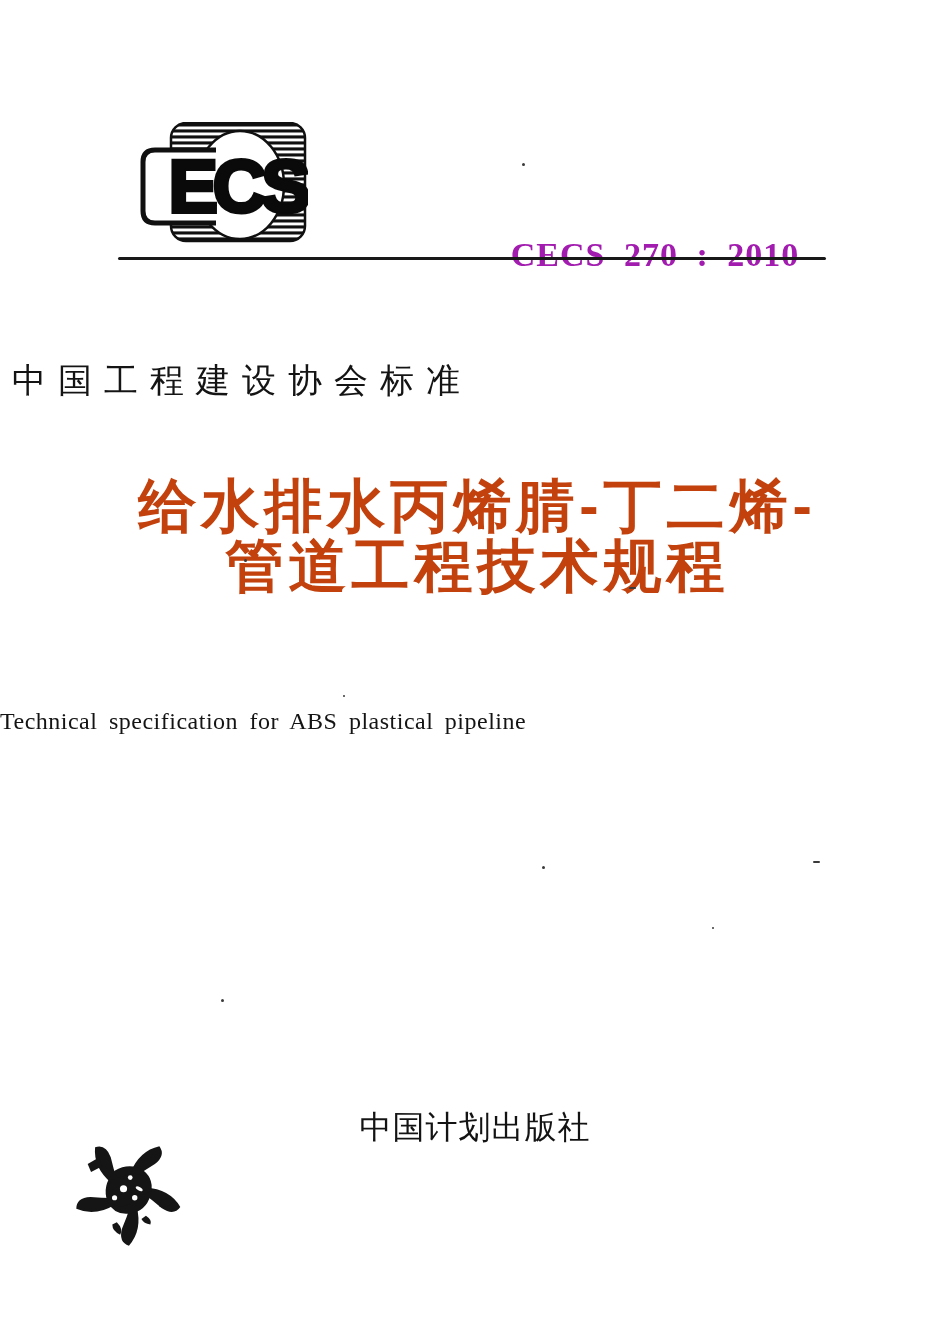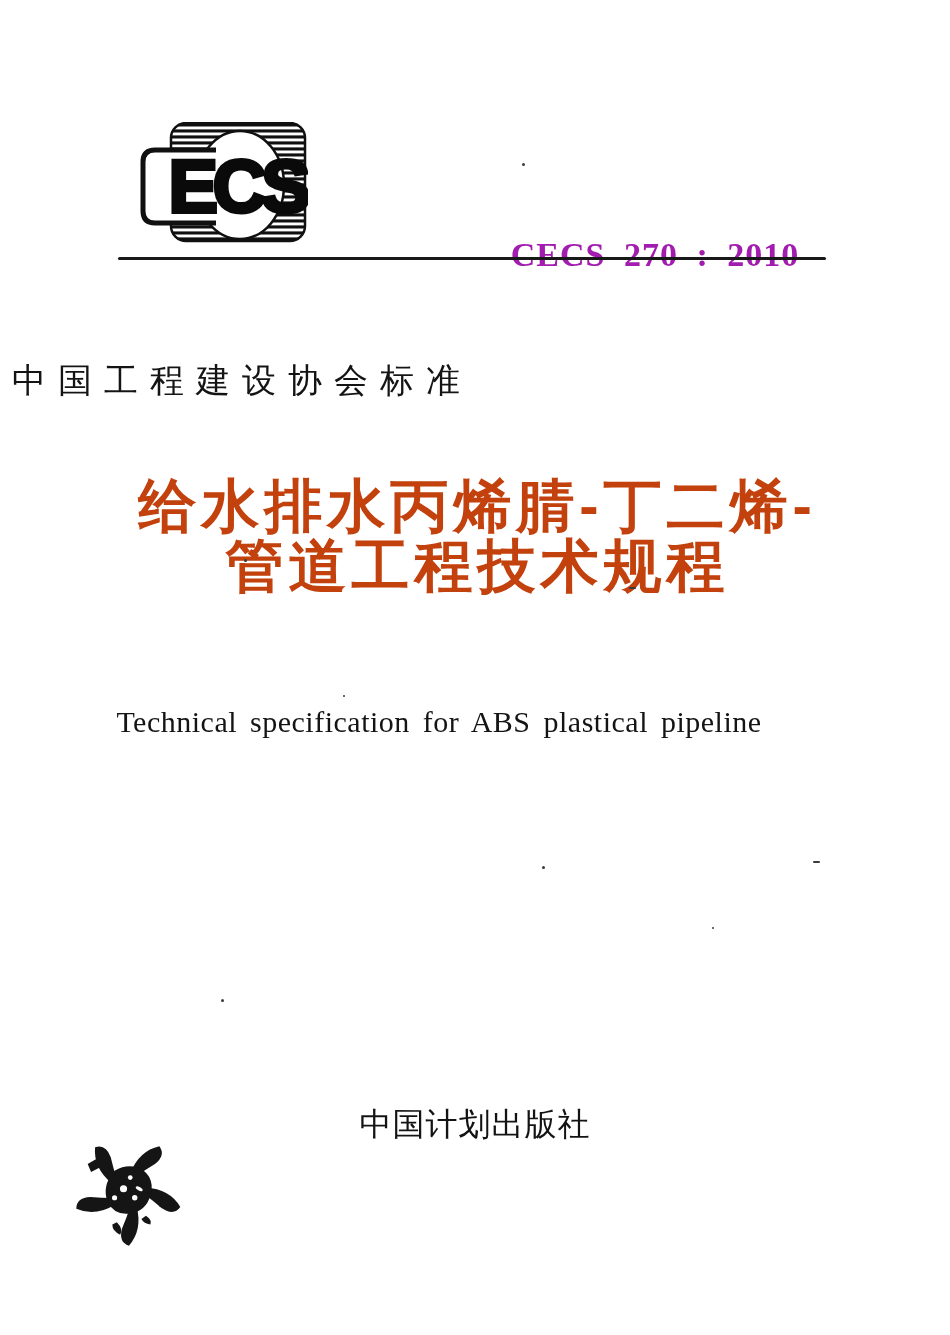--- a/index.html
+++ b/index.html
@@ -43,31 +43,31 @@
     text-align:center;
     font-family:"Liberation Sans","DejaVu Sans",sans-serif;
     font-weight:700;
     font-size:58px;line-height:60px;
     letter-spacing:5px;text-indent:5px;
     color:#c2410c;
   }
   
   .subtitle-en{
     position:absolute;left:0;top:698px;width:878px;
-    text-align:center;
+    text-align:left;
     font-family:"Liberation Serif","DejaVu Serif",serif;
-    font-size:30px;line-height:47px;
+    font-size:24px;line-height:47px;
     word-spacing:5px;letter-spacing:0.5px;
     color:#141414;
   }
   
   .publisher{
     position:absolute;left:0;top:1106px;width:950px;
     text-align:center;
-    font-family:Liberation Mono, monospace;
+    font-family:Liberation Serif, serif;
     font-size:32px;line-height:42px;
     letter-spacing:1px;
     color:#131313;
   }
   
   .seal{
     position:absolute;left:72px;top:1135px;
     width:112px;height:112px;
   }
   

